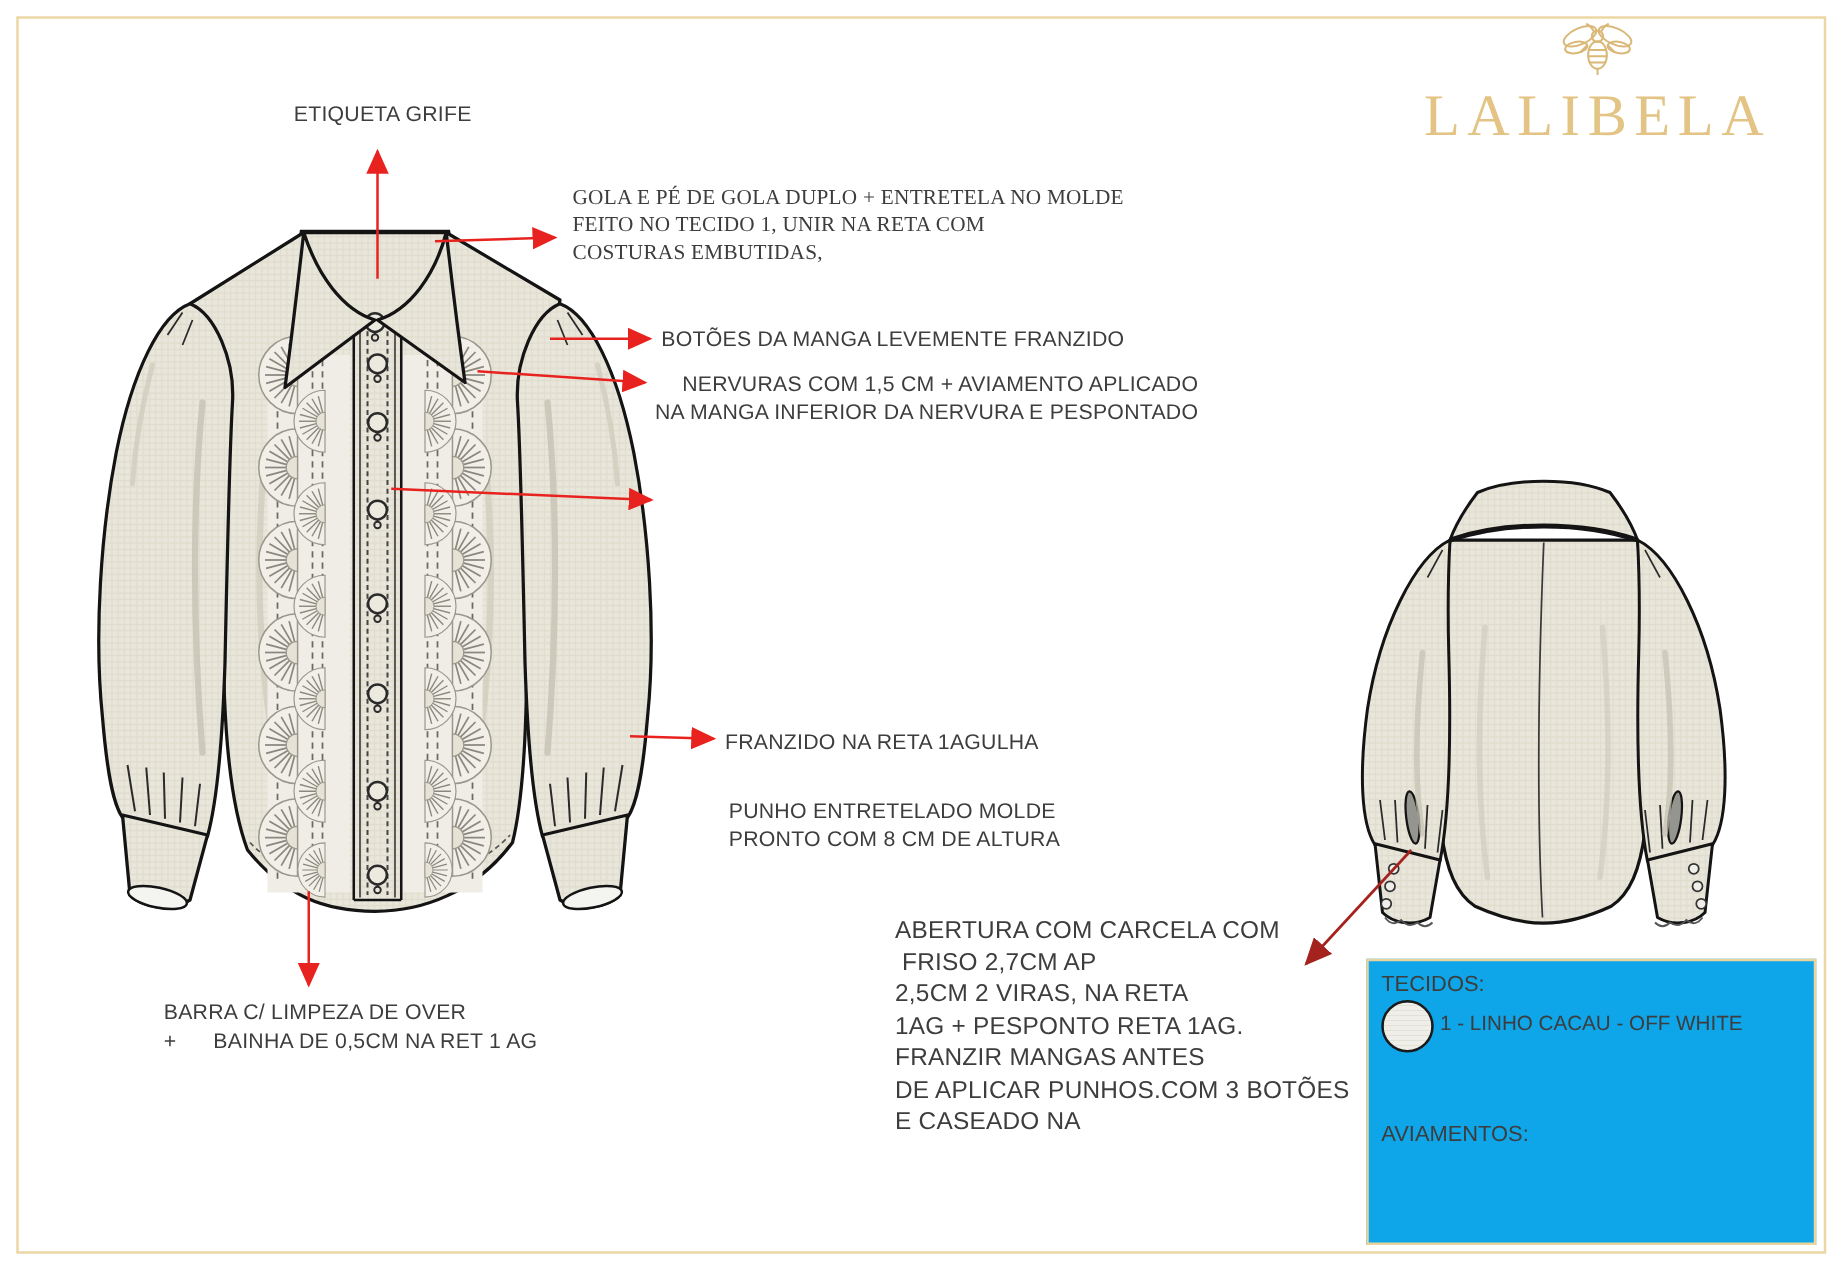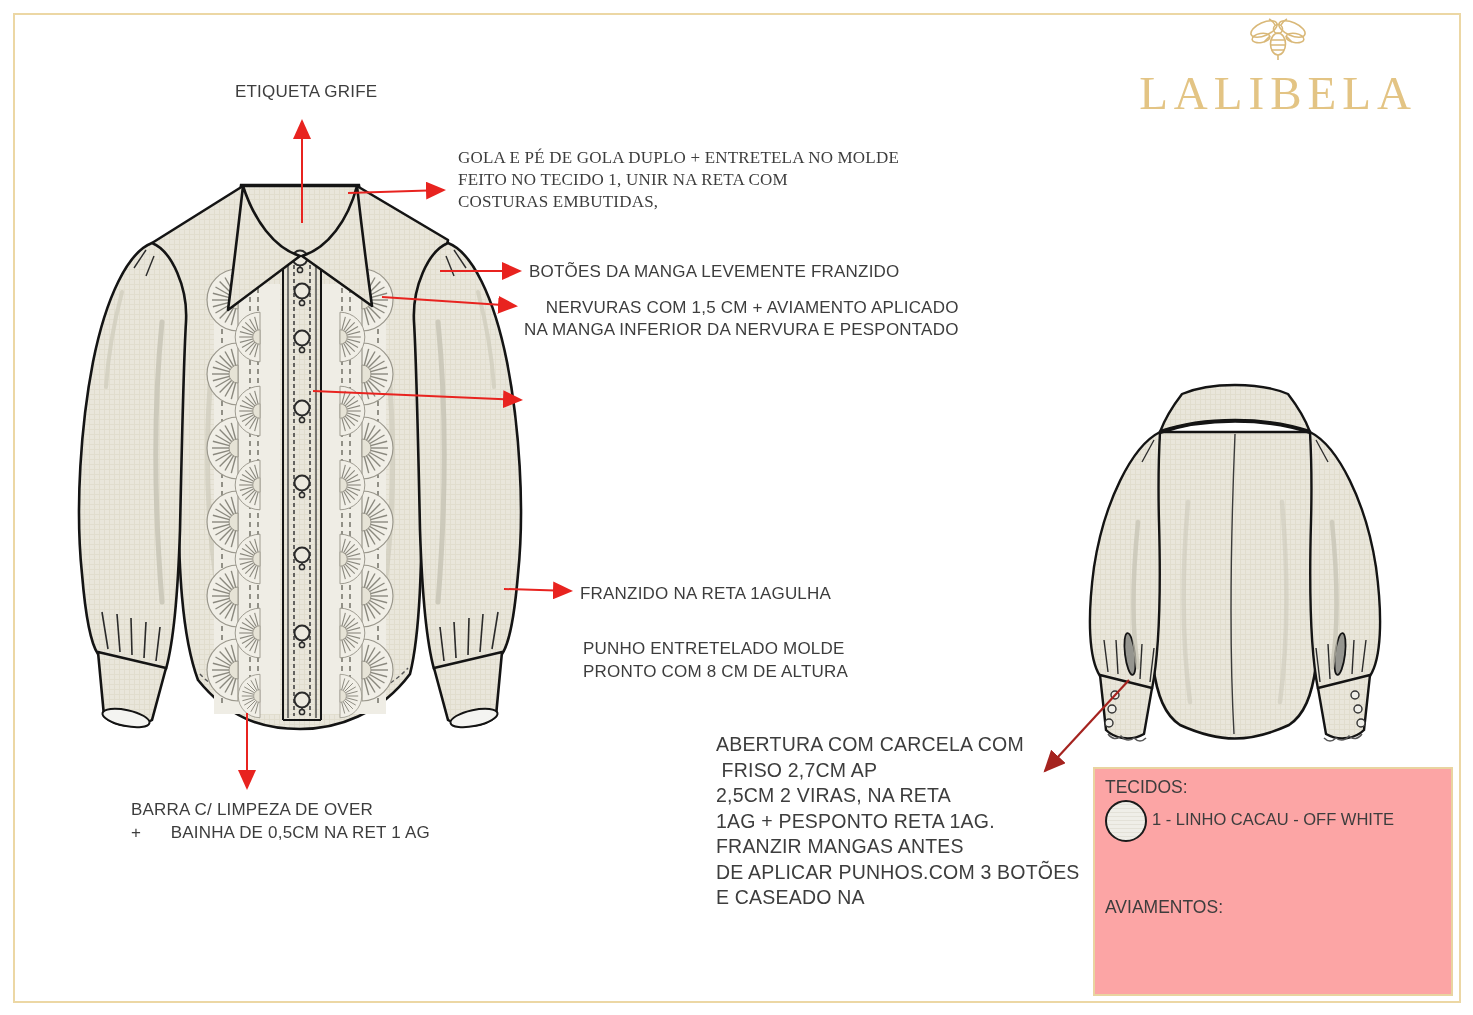--- a/index.html
+++ b/index.html
@@ -8,21 +8,21 @@
   .page-border{position:absolute;left:13px;top:13px;width:1444px;height:986px;
                border:2px solid #ecd7a4;pointer-events:none;}
   .ann{position:absolute;font-size:17px;line-height:22px;letter-spacing:.2px;color:#3d3d3d;}
   .ann div{white-space:pre;}
   #abertura{font-size:19.5px;line-height:25.5px;}
   #punho-note,#barra-note{line-height:23px;}
   #logo{position:absolute;left:1128px;top:16px;width:300px;text-align:center;}
   #logo .word{font-family:"Liberation Serif",serif;font-size:47px;letter-spacing:6px;
               color:#e3c484;margin-top:4px;}
   #tecidos-box{position:absolute;left:1093px;top:767px;width:356px;height:225px;
-               border:2px solid #e9d4a0;background:#fca5a5;}
+               border:2px solid #e9d4a0;background:#0ea5e9;}
   #tecidos-box .hd{position:absolute;left:10px;font-size:17.5px;color:#3d3d3d;}
   .swatch{position:absolute;left:10px;top:31px;width:38px;height:38px;border-radius:50%;
           border:2px solid #1a1a1a;
           background:
             repeating-linear-gradient(0deg,#efeee8 0 3px,#e3e1d8 3px 4px),
             repeating-linear-gradient(90deg,rgba(239,238,232,.6) 0 3px,rgba(227,225,216,.6) 3px 4px);}
   .fabric-label{position:absolute;left:57px;top:41px;font-size:16.5px;}
   svg{display:block;}
   .garment{position:absolute;}
   #arrows{position:absolute;left:0;top:0;pointer-events:none;}

